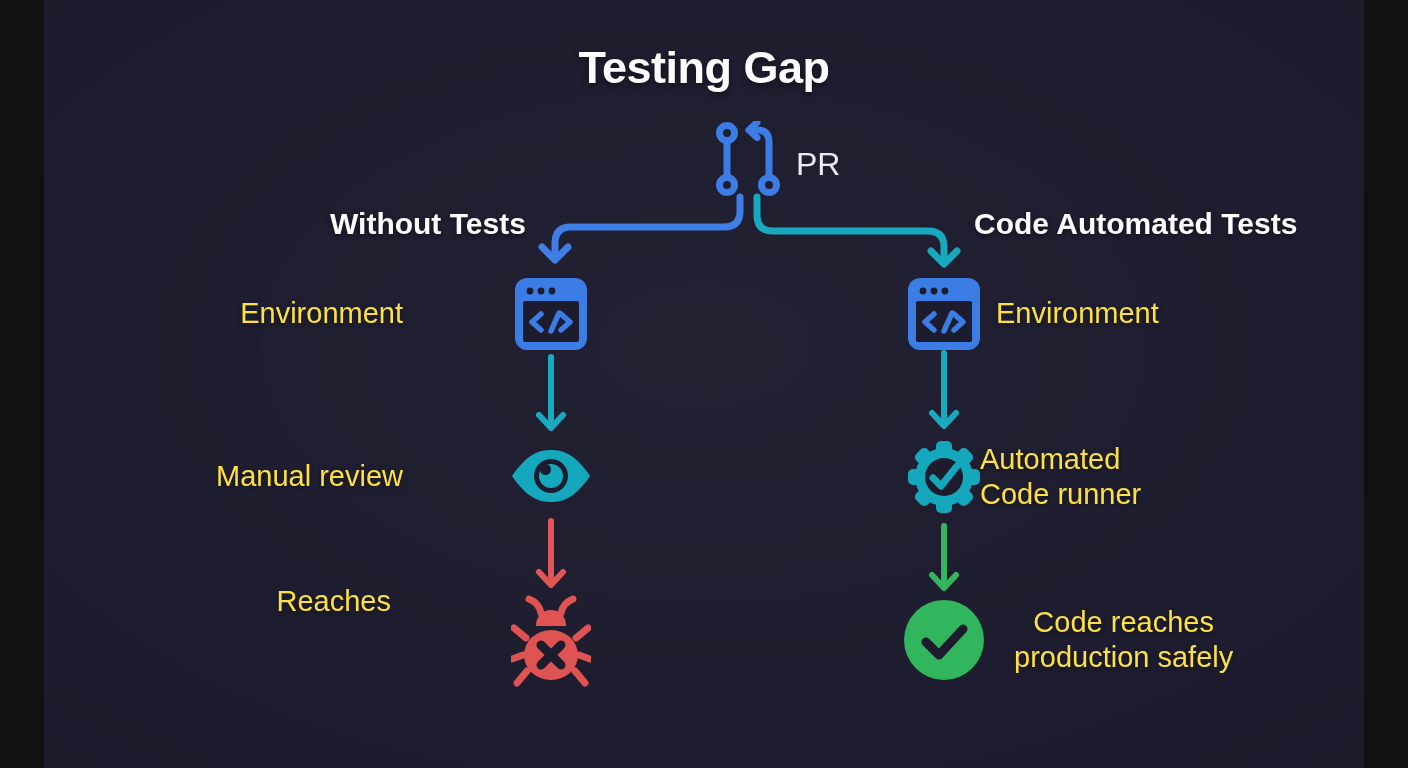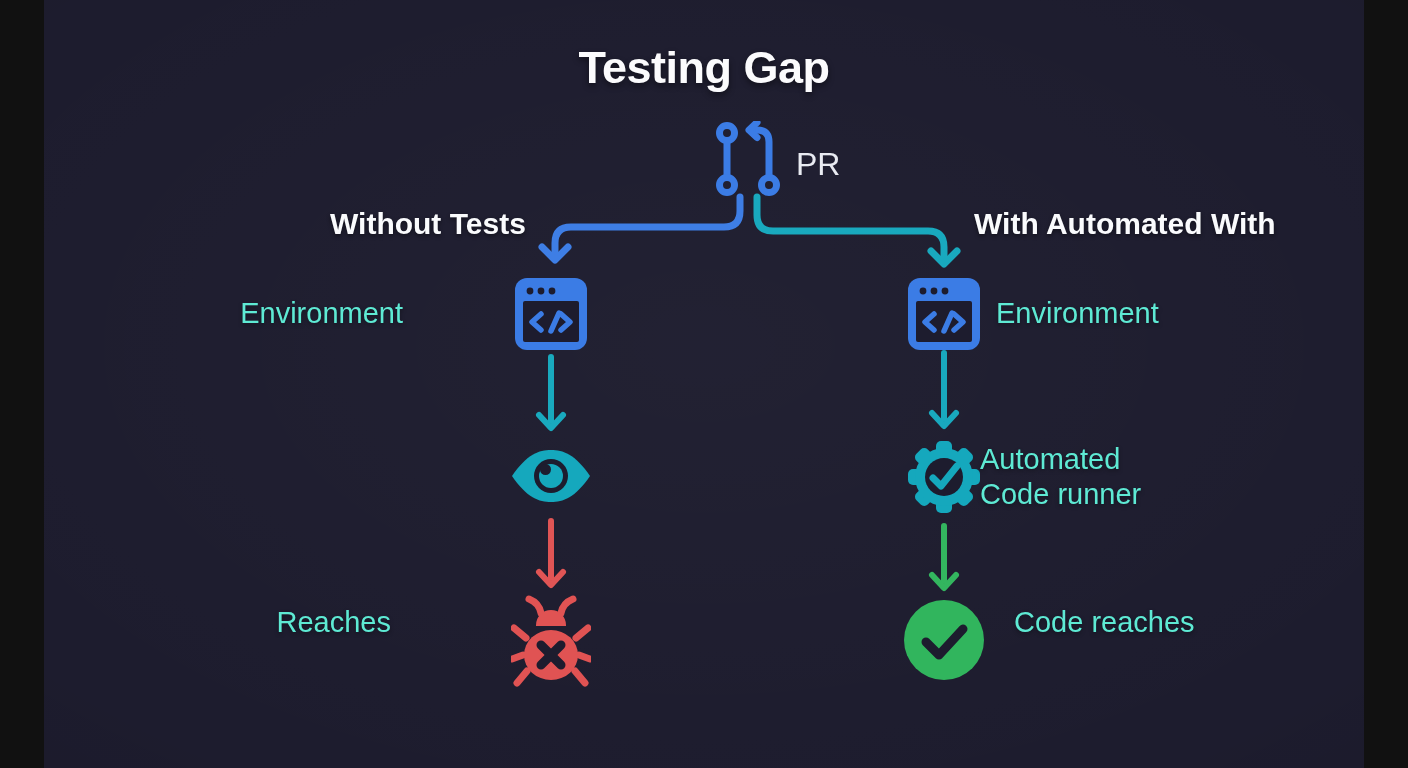--- a/index.html
+++ b/index.html
@@ -42,31 +42,31 @@
     position:absolute;top:207px;
     font-size:30px;font-weight:700;color:#fafbfd;
     text-shadow:0 2px 4px rgba(0,0,0,0.45);
     white-space:nowrap;
   }
   .heading-left{left:286px;}
   .heading-right{left:930px;}
 
   .label{
     position:absolute;
-    font-size:29px;font-weight:400;color:#5eead4;
+    font-size:29px;font-weight:400;color:#fde047;
     line-height:35px;white-space:nowrap;
     text-shadow:0 2px 4px rgba(0,0,0,0.35);
   }
   .label.align-right{text-align:right;}
 
   .env-label-left   {right:961px;top:296px;}
   .env-label-right  {left:952px;top:296px;}
   .review-label     {right:961px;top:459px;}
   .runner-label     {left:936px;top:442px;}
-  .outcome-left     {right:973px;top:605px;margin-left:24px;}
+  .outcome-left     {right:973px;top:584px;margin-left:24px;}
   .outcome-right    {left:970px;top:605px;text-align:center;}
 
   .icon{position:absolute;line-height:0;}
   .pr-icon   {left:672px;top:121px;}
   .env-left  {left:471px;top:278px;}
   .env-right {left:864px;top:278px;}
   .eye       {left:465px;top:447px;}
   .gear      {left:858px;top:435px;}
   .bug       {left:467px;top:593px;}
   .check     {left:860px;top:600px;}
@@ -121,21 +121,21 @@
         <circle cx="11" cy="64" r="7.5"></circle>
         <path d="M 34 9 L 41 9 Q 53 9 53 21 L 53 55"></path>
         <path d="M 41 1.5 L 33 9 L 41 16.5"></path>
         <circle cx="53" cy="64" r="7.5"></circle>
       </g>
     </svg>
   </div>
   <div class="pr-label">PR</div>
 
   <div class="heading heading-left">Without Tests</div>
-  <div class="heading heading-right">With Automated With</div>
+  <div class="heading heading-right">Code Automated Tests</div>
 
   <div class="label align-right env-label-left">Environment</div>
   <div class="icon env-left">
     <svg width="72" height="72" viewBox="0 0 72 72">
       <rect x="0" y="0" width="72" height="72" rx="12" fill="var(--blue)"></rect>
       <circle cx="15" cy="13" r="3.4" fill="var(--background)"></circle>
       <circle cx="26" cy="13" r="3.4" fill="var(--background)"></circle>
       <circle cx="37" cy="13" r="3.4" fill="var(--background)"></circle>
       <rect x="8" y="23" width="56" height="41" rx="2" fill="var(--background)"></rect>
       <g fill="none" stroke="var(--blue)" stroke-width="5.5" stroke-linecap="round" stroke-linejoin="round">
@@ -155,20 +155,21 @@
       <rect x="8" y="23" width="56" height="41" rx="2" fill="var(--background)"></rect>
       <g fill="none" stroke="var(--blue)" stroke-width="5.5" stroke-linecap="round" stroke-linejoin="round">
         <polyline points="26,36 17,44 26,52"></polyline>
         <polyline points="46,36 55,44 46,52"></polyline>
         <line x1="36" y1="53" x2="44" y2="35"></line>
       </g>
     </svg>
   </div>
   <div class="label env-label-right">Environment</div>
 
+  <div class="label align-right review-label">Manual review</div>
   <div class="icon eye">
     <svg width="84" height="58" viewBox="0 0 84 58">
       <path d="M 3 29 C 18 7 30 3 42 3 C 54 3 66 7 81 29 C 66 51 54 55 42 55 C 30 55 18 51 3 29 Z" fill="var(--teal)"></path>
       <circle cx="42" cy="29" r="17" fill="var(--background)"></circle>
       <circle cx="42" cy="29" r="12" fill="var(--teal)"></circle>
       <circle cx="36.5" cy="22.5" r="5.5" fill="var(--background)"></circle>
     </svg>
   </div>
 
   <div class="icon gear">
@@ -220,15 +221,16 @@
   </div>
 
   <div class="icon check">
     <svg width="80" height="80" viewBox="0 0 80 80">
       <circle cx="40" cy="40" r="40" fill="var(--green)"></circle>
       <path d="M 22 42 L 35 55 L 59 29" fill="none" stroke="var(--background)" stroke-width="9" stroke-linecap="round" stroke-linejoin="round"></path>
     </svg>
   </div>
   <div class="label outcome-right">
     <div>Code reaches</div>
+    <div>production safely</div>
   </div>
 
 </div>
 
 </body></html>

